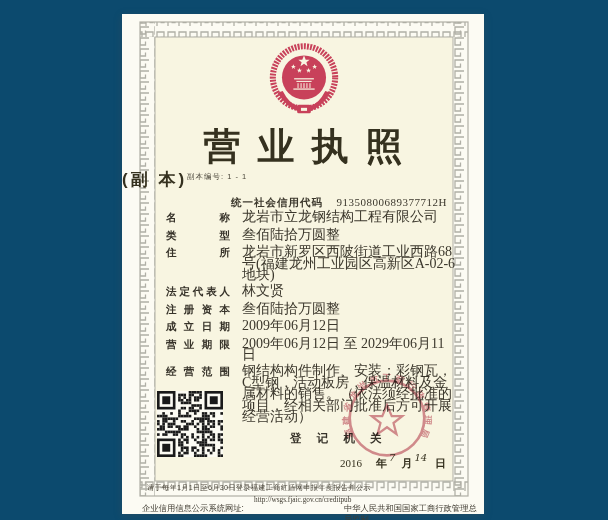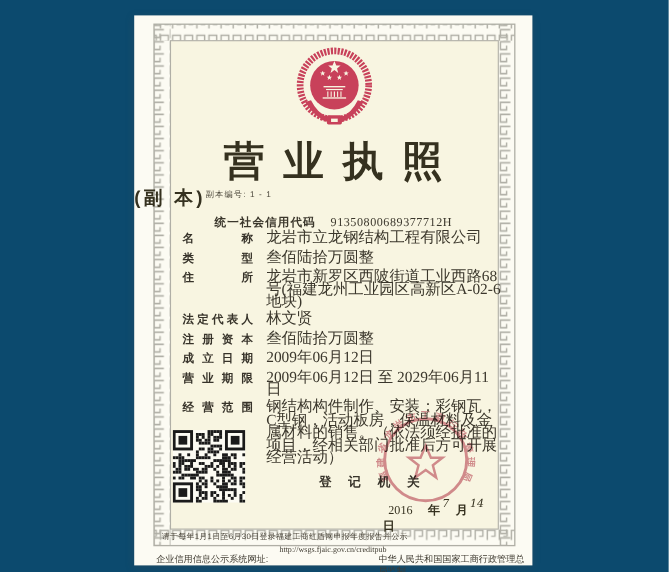--- a/index.html
+++ b/index.html
@@ -11,36 +11,36 @@
   .abs{position:absolute;}
   
   #emblem{left:144px;top:28px;}
   
   #title{left:0;top:108px;width:100%;text-align:center;font-size:37px;font-weight:900;
          color:#35311f;letter-spacing:17px;padding-left:17px;box-sizing:border-box;
          font-family:"Liberation Sans",sans-serif;}
   #subline{left:0;top:154px;width:100%;text-align:left;color:#35311f;}
   #subline .dup{font-size:17px;font-weight:bold;letter-spacing:3px;}
   #subline .copyno{font-size:7.5px;color:#4a463a;position:relative;top:-6px;letter-spacing:1px;}
-  #creditline{left:0;top:178px;width:100%;text-align:center;color:#3b372c;}
+  #creditline{left:0;top:178px;width:100%;text-align:center;color:#3b372c;padding-left:36px;}
   #creditline .lab{font-size:10.5px;font-weight:bold;letter-spacing:1px;}
   #creditline .val{font-size:11px;font-family:"Liberation Serif",serif;letter-spacing:.5px;margin-left:9px;}
   
   #fields{left:44px;top:197px;width:292px;color:#3b372c;}
   .frow{display:flex;align-items:flex-start;margin-bottom:4.5px;}
   .flabel{width:64px;min-width:64px;display:flex;justify-content:space-between;
           font-weight:bold;font-size:10.5px;line-height:13px;color:#37332a;}
   .fvalue{margin-left:12px;width:214px;font-size:14px;line-height:11.5px;
           font-family:"Liberation Serif",serif;color:#3b372c;}
   
   #qr{left:35px;top:377px;}
   #registry{left:168px;top:417px;font-size:11.5px;font-weight:bold;letter-spacing:6px;color:#37332a;}
   #seal{left:208px;top:347px;opacity:.85;mix-blend-mode:multiply;}
   #dateline{left:218px;top:442px;width:120px;color:#35311f;font-size:11px;font-weight:bold;}
-  #dateline .yr{font-family:"Liberation Serif",serif;font-weight:normal;font-size:11px;margin-right:12px;margin-left:13px;}
+  #dateline .yr{font-family:"Liberation Serif",serif;font-weight:normal;font-size:11px;margin-right:12px;}
   #dateline .hand{font-family:"DejaVu Serif",serif;font-style:italic;font-weight:normal;
                   font-size:10px;position:relative;top:-6px;}
   #dateline .zh{margin:0 2px;}
   #note{left:25px;top:469px;font-size:7.2px;color:#4c473c;letter-spacing:.3px;}
   #puburl{left:88px;top:481px;font-size:7.3px;color:#3f3b31;font-family:Liberation Serif, serif;padding-left:44px;}
   #publab{left:20px;top:489px;font-size:8.3px;color:#3f3b31;}
   #issuer{left:222px;top:489px;font-size:8.3px;color:#3f3b31;}
 </style>
 </head>
 <body>

